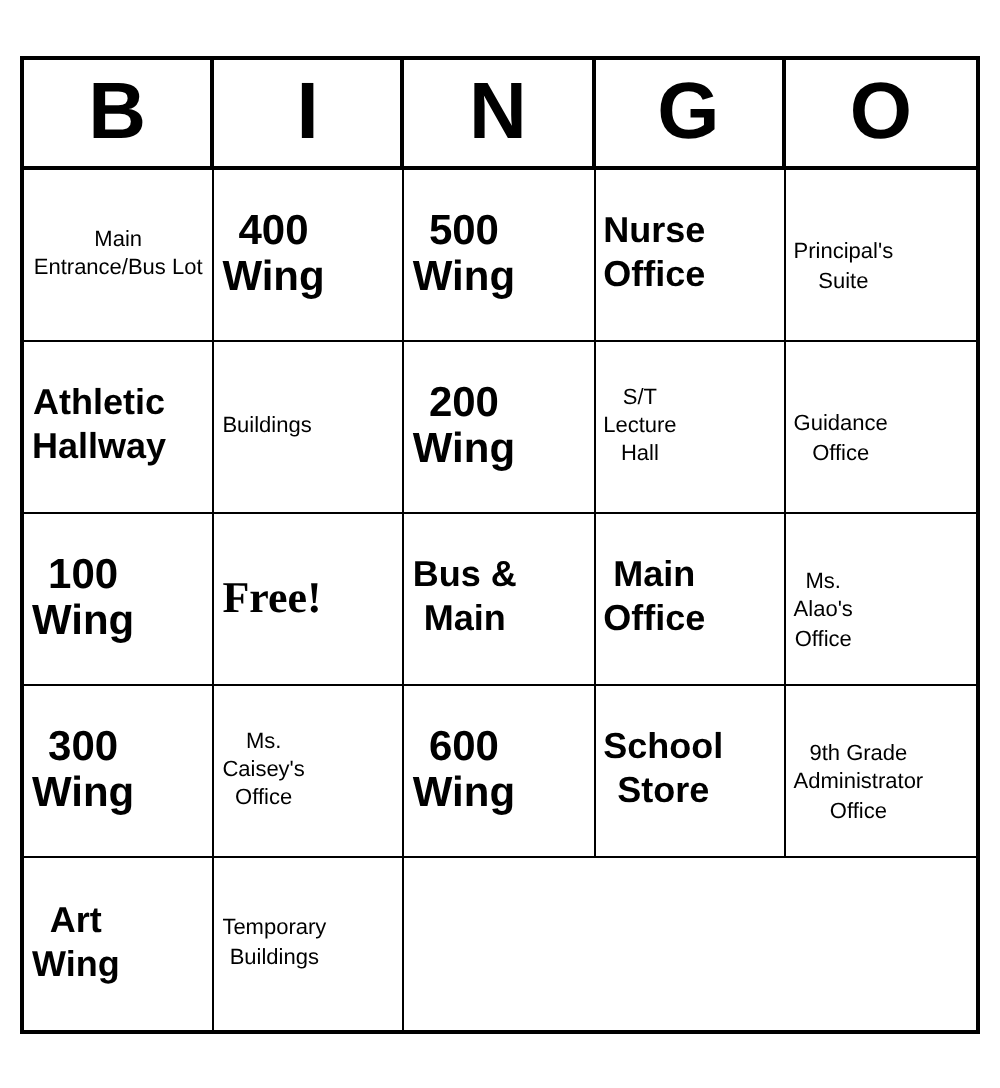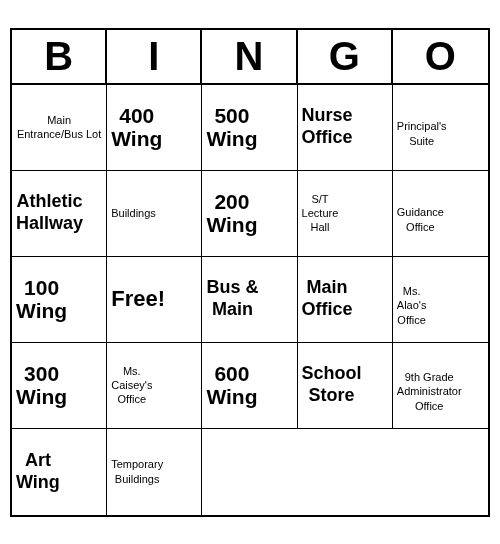--- a/index.html
+++ b/index.html
@@ -76,20 +76,21 @@
 
     .medium-text {
       font-size: 18px;
       font-weight: bold;
       line-height: 1.2;
     }
 
     .free-cell {
       font-size: 22px;
       font-weight: bold;
+      font-family: Liberation Serif, serif;
     }
 
     .small-text {
       font-size: 11px;
       line-height: 1.3;
     }
   </style>
 </head>
 <body>
 

